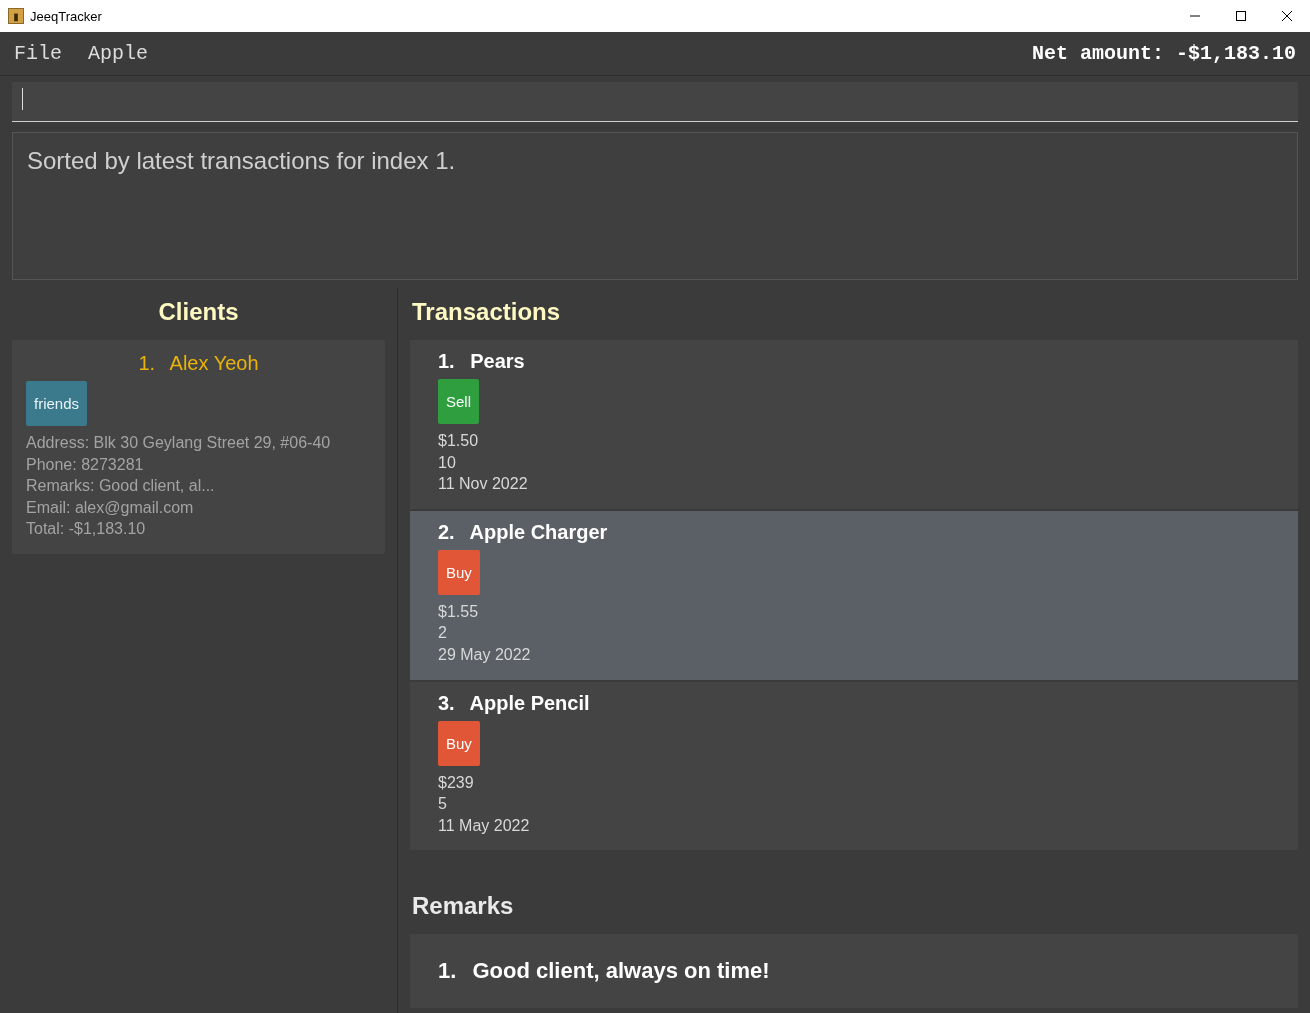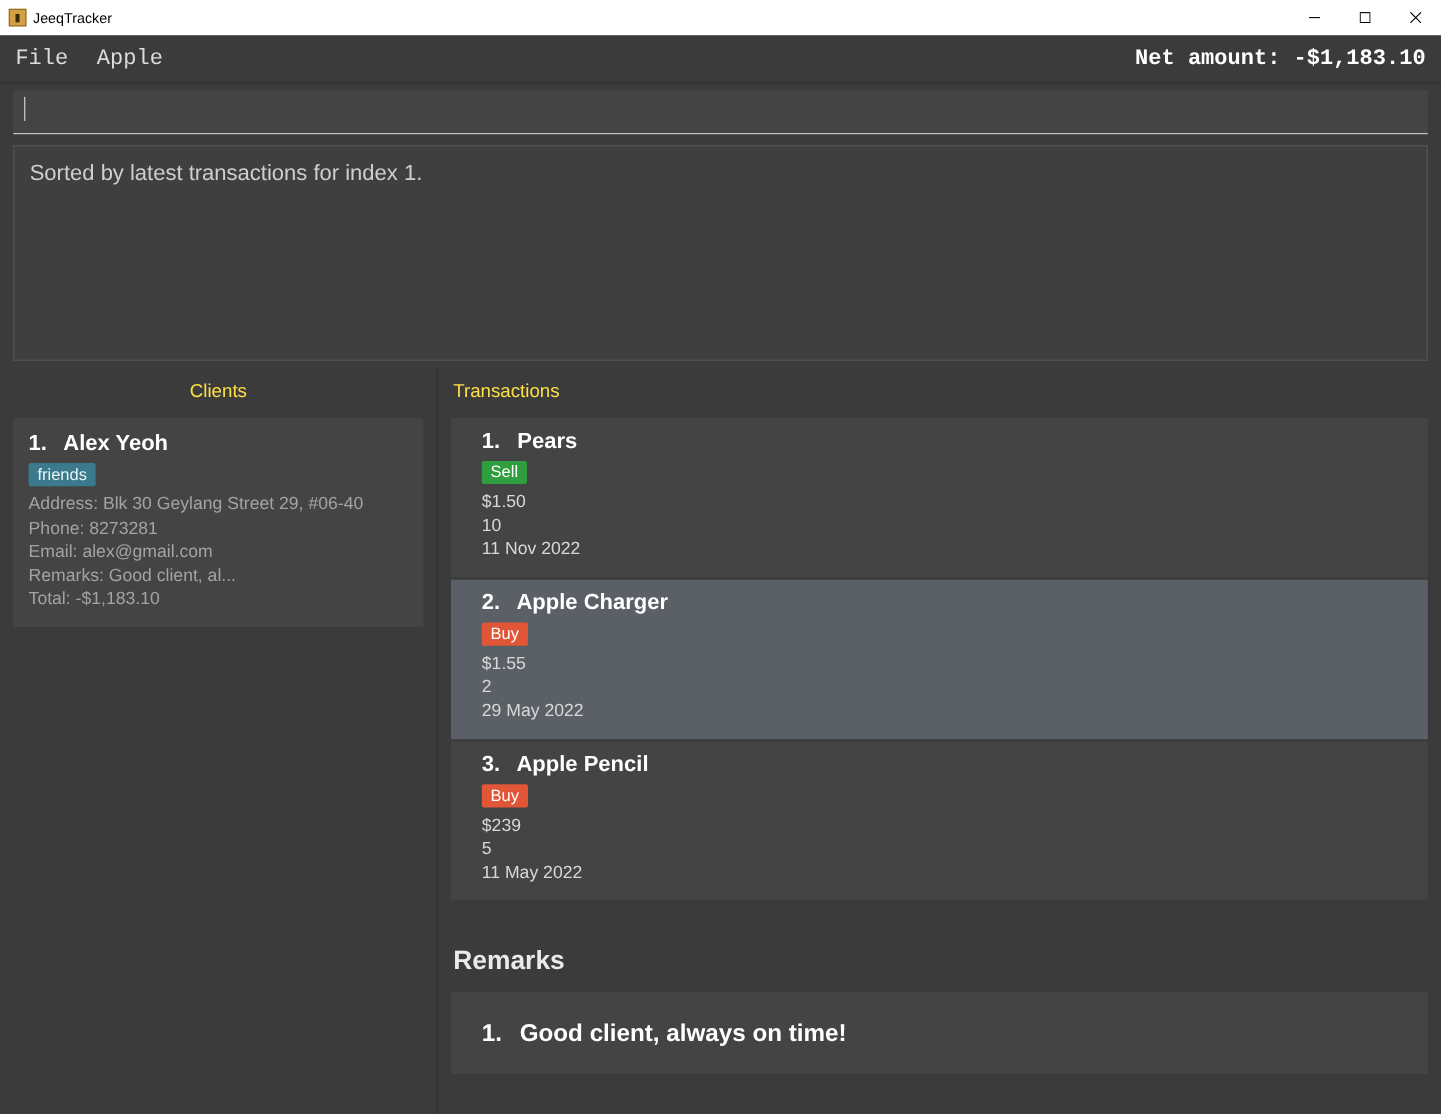--- a/index.html
+++ b/index.html
@@ -84,23 +84,23 @@
     color: #eee;
     font-size: 18px;
     padding: 6px 10px;
     caret-color: #eee;
     outline: none;
   }
   .status-box {
     margin: 10px 12px 0 12px;
     border: 1px solid #555;
     background: #3f3f3f;
-    height: 196px;
+    height: 148px;
     padding: 14px 14px;
-    font-size: 20px;
+    font-size: 24px;
     color: #cfcfcf;
   }
   .main-grid {
     flex: 1;
     display: flex;
     margin-top: 8px;
     overflow: hidden;
   }
   .col-left {
     width: 398px;
@@ -109,46 +109,47 @@
     flex-direction: column;
     overflow: hidden;
   }
   .col-right {
     flex: 1;
     display: flex;
     flex-direction: column;
     overflow: hidden;
   }
   .section-title {
-    font-size: 17px;
-    font-weight: 400;
-    color: #fde047;
+    font-size: 24px;
+    font-weight: 700;
+    color: #fef9c3;
     padding: 10px 14px 14px 14px;
   }
   .section-title.left { text-align: center; }
   .list-area {
     flex: 1;
     padding: 0 12px 12px 12px;
     overflow-y: auto;
   }
   .client-card {
     background: #444444;
     padding: 12px 14px 14px 14px;
     border-radius: 2px;
   }
   .card-head {
     font-size: 20px;
-    font-weight: 700;
-    color: #ffffff;
+    font-weight: 400;
+    color: #eab308;
     margin-bottom: 6px;
+    text-align: center;
   }
   .card-head .idx-dot { margin-right: 10px; }
   .tag {
     display: inline-block;
-    padding: 2px 8px;
+    padding: 14px 8px;
     border-radius: 2px;
     font-size: 15px;
     margin-bottom: 6px;
   }
   .tag.friends { background: #3a7a8c; color: #e8f4f7; }
   .tag.sell { background: #2e9e3e; color: #fff; }
   .tag.buy { background: #e05636; color: #fff; }
   .detail-line {
     font-size: 16px;
     color: #a3a3a3;
@@ -261,26 +262,26 @@
           <span class="tag friends">friends</span>
           <div class="detail-line">
             <span>Address:</span>
             <span>Blk 30 Geylang Street 29, #06-40</span>
           </div>
           <div class="detail-line">
             <span>Phone:</span>
             <span>8273281</span>
           </div>
           <div class="detail-line">
+            <span>Remarks:</span>
+            <span>Good client, al...</span>
+          </div>
+          <div class="detail-line">
             <span>Email:</span>
             <span>alex@gmail.com</span>
-          </div>
-          <div class="detail-line">
-            <span>Remarks:</span>
-            <span>Good client, al...</span>
           </div>
           <div class="detail-line">
             <span>Total:</span>
             <span>-$1,183.10</span>
           </div>
         </div>
       </div>
     </div>
 
     <div class="col-right">

